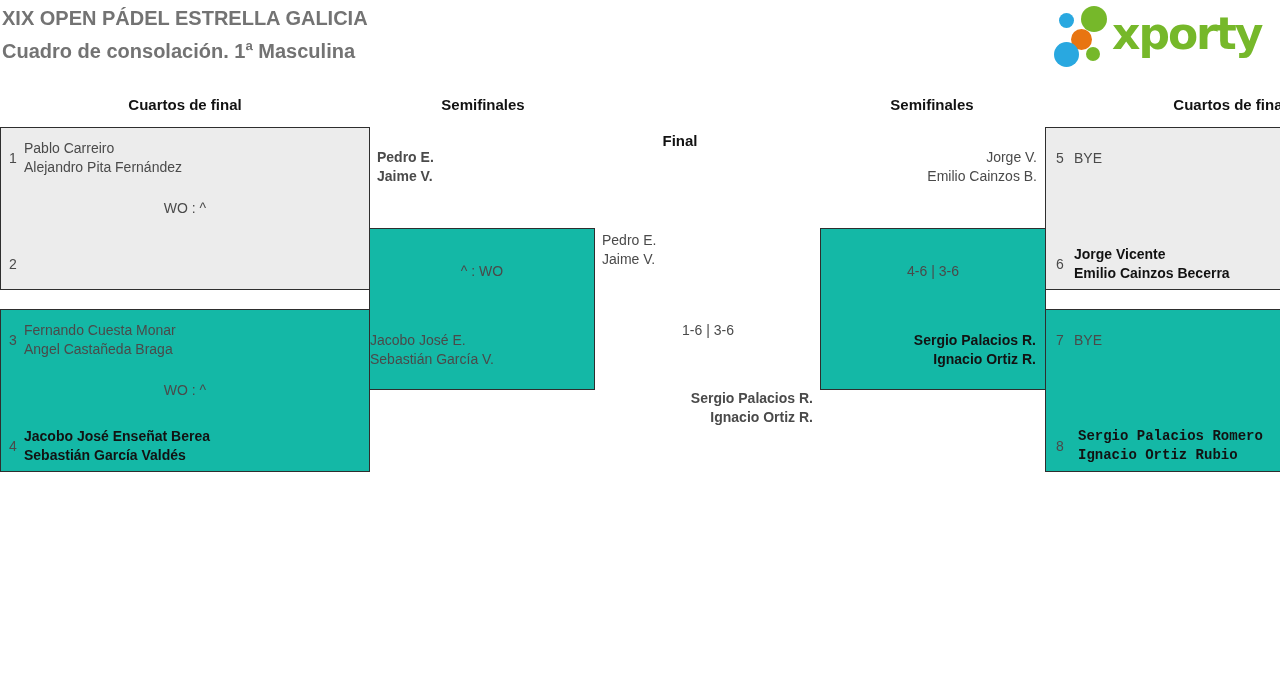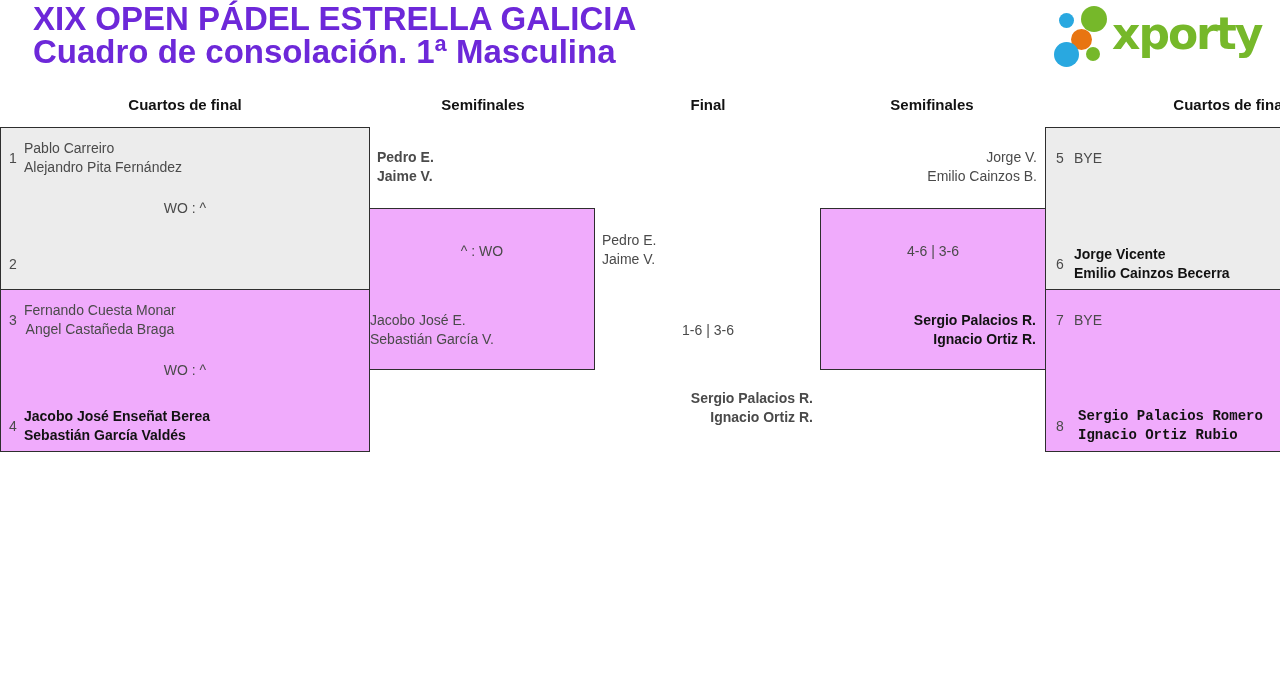--- a/index.html
+++ b/index.html
@@ -1,36 +1,36 @@
 <!DOCTYPE html>
 <html><head>
 <meta charset="utf-8">
 <style>
   html,body{margin:0;padding:0;background:#fff;}
   .canvas{
     position:relative;width:1280px;height:697px;overflow:hidden;background:#ffffff;
     font-family:"Liberation Sans",sans-serif;color:#1a1a1a;
   }
   
-  .title{position:absolute;left:2px;top:2px;font-size:33px;font-weight:700;line-height:33px;color:#6d28d9;letter-spacing:0px;margin-left:31px;}
+  .title{position:absolute;left:2px;top:2px;font-size:20px;font-weight:700;line-height:33px;color:#737373;letter-spacing:0px;}
   .logo{position:absolute;left:1048px;top:0;width:232px;height:80px;}
   .dot{position:absolute;border-radius:50%;}
   .d-blue-s{left:11px;top:13px;width:15px;height:15px;background:#29a8e0;}
   .d-green-l{left:33px;top:6px;width:26px;height:26px;background:#76b82a;}
   .d-orange{left:23px;top:29px;width:21px;height:21px;background:#e87511;}
   .d-blue-l{left:6px;top:42px;width:25px;height:25px;background:#29a8e0;}
   .d-green-s{left:38px;top:47px;width:14px;height:14px;background:#76b82a;}
   .logo-text{position:absolute;left:64px;top:6px;font-family:"DejaVu Sans",sans-serif;
     font-weight:800;font-size:44px;line-height:56px;color:#76b82a;letter-spacing:-2px;}
   
   .round-label{position:absolute;top:96px;transform:translateX(-50%);font-size:15px;font-weight:700;color:#121212;white-space:nowrap;}
   
   .block{position:absolute;border:1px solid #2e2e2e;box-sizing:border-box;}
   .bg-gray{background:#ececec;}
-  .bg-white{background:#f0abfc;}
+  .bg-white{background:#14b8a6;margin-top:20px;}
   .seed{position:absolute;width:16px;height:38px;display:flex;align-items:center;justify-content:center;
     font-size:14px;color:#4a4a4a;}
   .team{position:absolute;height:38px;display:flex;flex-direction:column;justify-content:center;
     font-size:14px;line-height:19px;color:#4a4a4a;white-space:nowrap;}
   .winner{font-weight:700;color:#121212;}
   .score{position:absolute;left:0;right:0;text-align:center;font-size:14px;line-height:19px;color:#4a4a4a;}
   .float-team{position:absolute;font-size:14px;line-height:19px;color:#4a4a4a;white-space:nowrap;}
   .ta-r{text-align:right;}
 </style>
 </head>
@@ -47,37 +47,37 @@
     <span class="dot d-blue-s"></span>
     <span class="dot d-green-l"></span>
     <span class="dot d-orange"></span>
     <span class="dot d-blue-l"></span>
     <span class="dot d-green-s"></span>
     <span class="logo-text">xporty</span>
   </div>
 
   <div class="round-label" style="left:185px;">Cuartos de final</div>
   <div class="round-label" style="left:483px;">Semifinales</div>
-  <div class="round-label" style="left:708px;">Final</div>
+  <div class="round-label" style="left:680px;margin-top:36px;">Final</div>
   <div class="round-label" style="left:932px;">Semifinales</div>
   <div class="round-label" style="left:1230px;">Cuartos de final</div>
 
   <div class="block bg-gray" style="left:0;top:127px;width:370px;height:163px;">
     <div class="seed" style="left:4px;top:11px;">1</div>
     <div class="team" style="left:23px;top:11px;">
       <div>Pablo Carreiro</div>
       <div>Alejandro Pita Fernández</div>
     </div>
     <div class="score" style="top:71px;">WO : ^</div>
     <div class="seed" style="left:4px;top:117px;">2</div>
   </div>
 
   <div class="block bg-white" style="left:0;top:289px;width:370px;height:163px;">
     <div class="seed" style="left:4px;top:11px;">3</div>
-    <div class="team" style="left:23px;top:11px;text-align:center;">
+    <div class="team" style="left:23px;top:11px;">
       <div>Fernando Cuesta Monar</div>
       <div>Angel Castañeda Braga</div>
     </div>
     <div class="score" style="top:71px;">WO : ^</div>
     <div class="seed" style="left:4px;top:117px;">4</div>
     <div class="team winner" style="left:23px;top:117px;">
       <div>Jacobo José Enseñat Berea</div>
       <div>Sebastián García Valdés</div>
     </div>
   </div>

